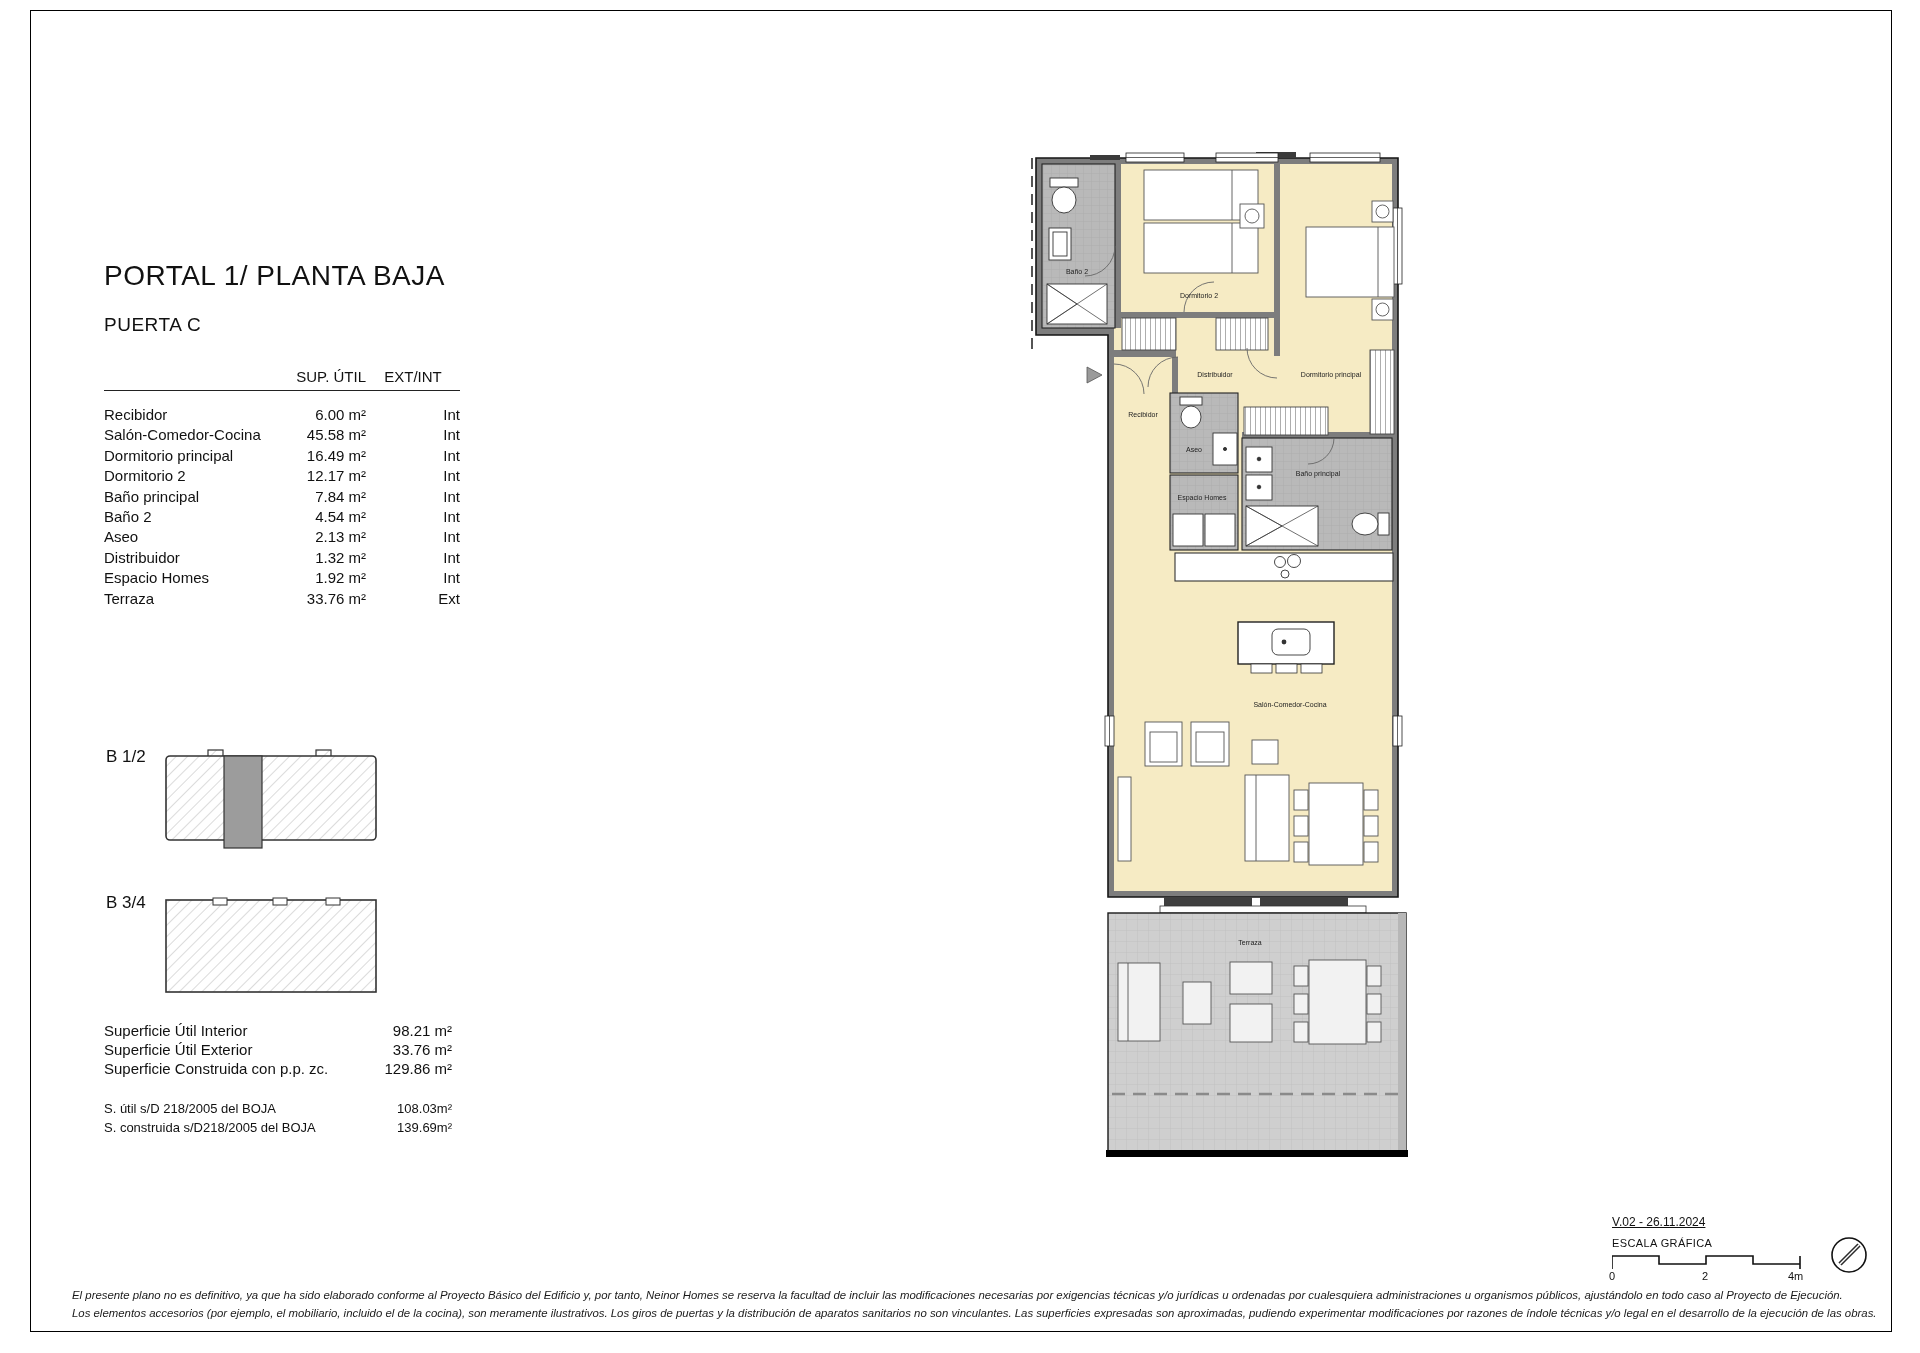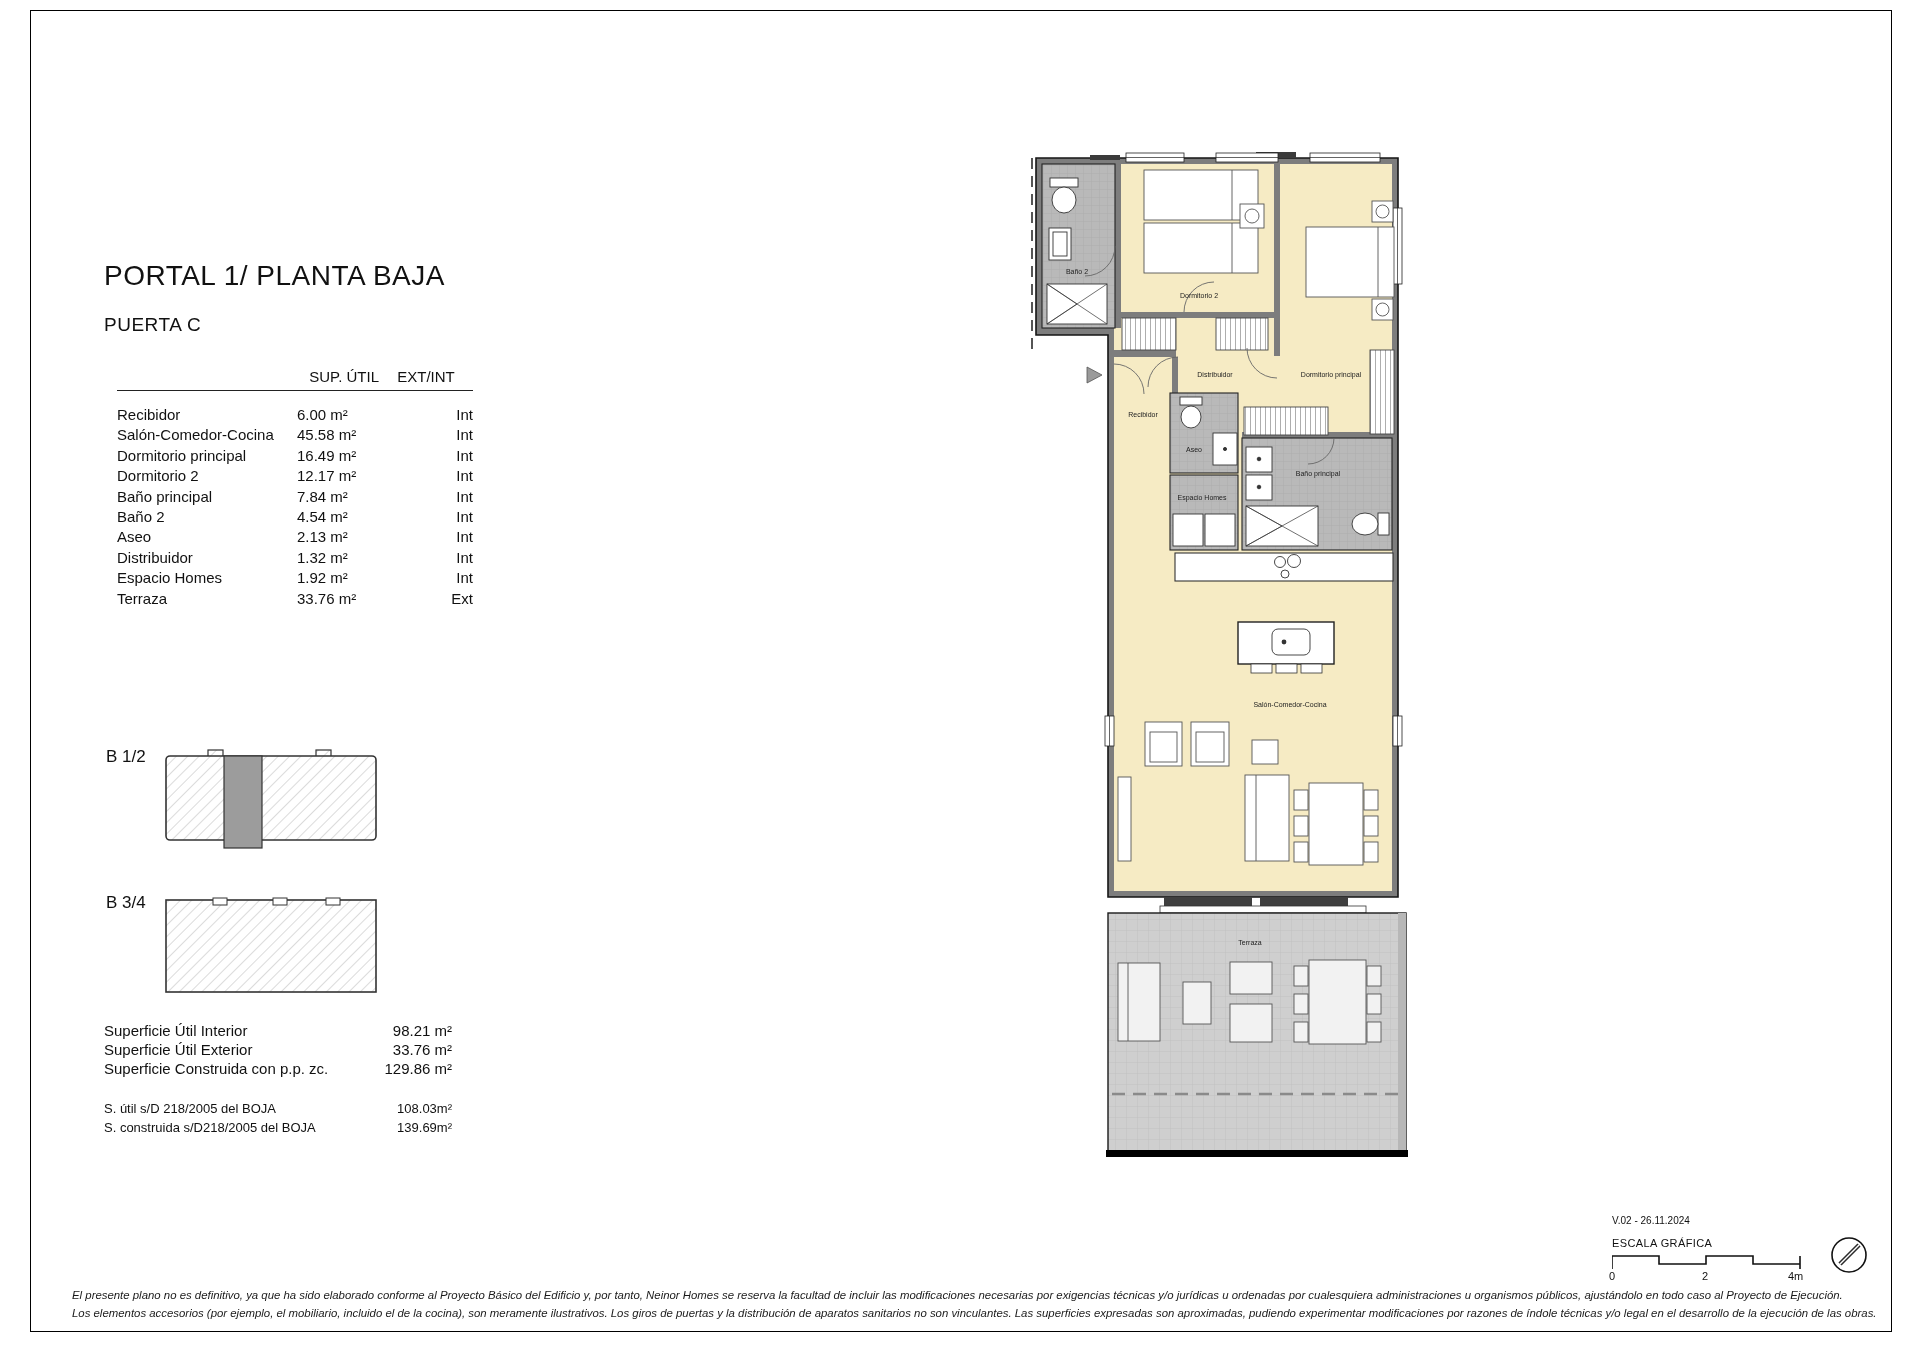--- a/index.html
+++ b/index.html
@@ -2,34 +2,34 @@
 <html><head>
 <meta charset="utf-8">
 <style>
   html,body{margin:0;padding:0;}
   body{width:1920px;height:1353px;background:#fff;position:relative;
        font-family:"Liberation Sans",sans-serif;color:#111;overflow:hidden;}
   .abs{position:absolute;}
   .frame{left:30px;top:10px;width:1860px;height:1320px;border:1.5px solid #000;}
   .title1{left:104px;top:260px;font-size:28px;letter-spacing:.5px;}
   .title2{left:104px;top:314px;font-size:19px;letter-spacing:.5px;}
-  .tablewrap{left:104px;top:368px;width:356px;font-size:15px;margin-left:13px;}
+  .tablewrap{left:104px;top:368px;width:356px;font-size:15px;}
   .thead{display:grid;grid-template-columns:180px 82px 94px;padding-bottom:5px;
          border-bottom:1.6px solid #222;}
   .thead .ta{text-align:right;}
   .thead .tt{text-align:center;}
   .tbody{margin-top:14px;}
   .trow{display:grid;grid-template-columns:180px 82px 94px;line-height:20.4px;}
-  .trow .ta{text-align:left;}
+  .trow .ta{text-align:right;}
   .trow .tt{text-align:right;}
   .kplabel{font-size:17px;font-weight:normal;}
   .sumwrap{left:104px;top:1022px;width:348px;font-size:15px;line-height:18.8px;}
   .sumrow{display:flex;justify-content:space-between;}
   .bojawrap{left:104px;top:1100px;width:348px;font-size:13px;line-height:18.8px;}
-  .version{left:1612px;top:1215px;font-size:10px;}
+  .version{left:1612px;top:1215px;font-size:12px;text-decoration:underline;}
   .scalelbl{left:1612px;top:1237px;font-size:11px;letter-spacing:.4px;}
   .tick{font-size:11px;}
   .disc{left:72px;top:1287px;width:1786px;font-size:11.4px;font-style:italic;
         line-height:17.6px;color:#1a1a1a;white-space:nowrap;}
   svg text{font-family:"Liberation Sans",sans-serif;}
 </style>
 </head>
 <body>
 
 <div class="abs frame"></div>

